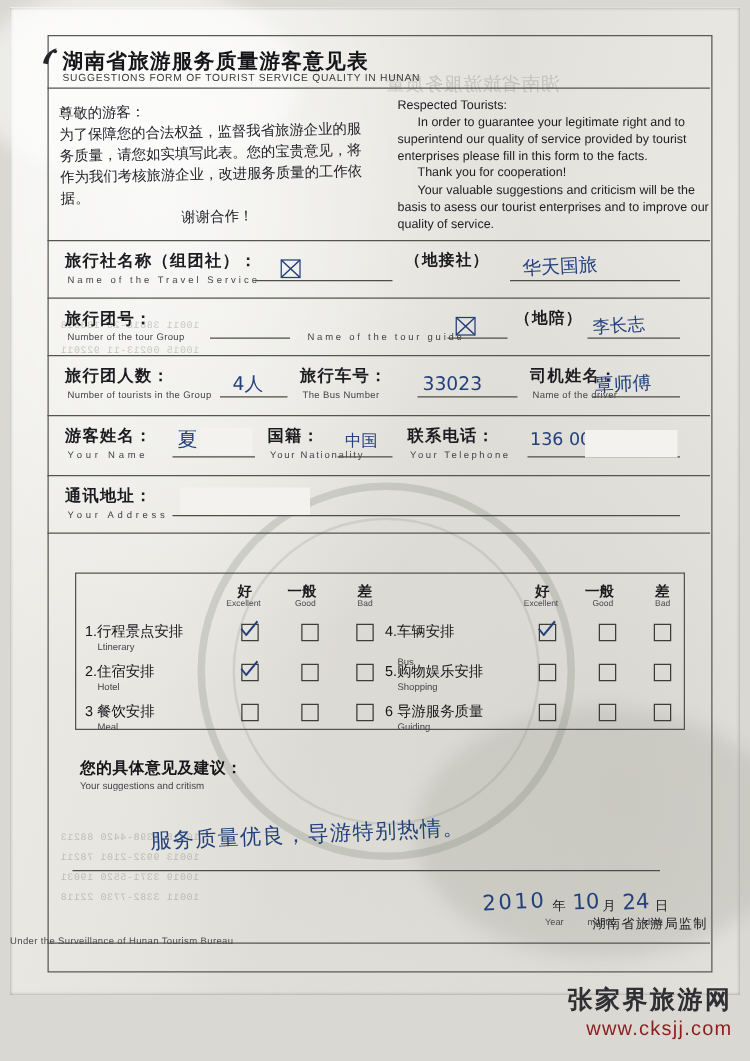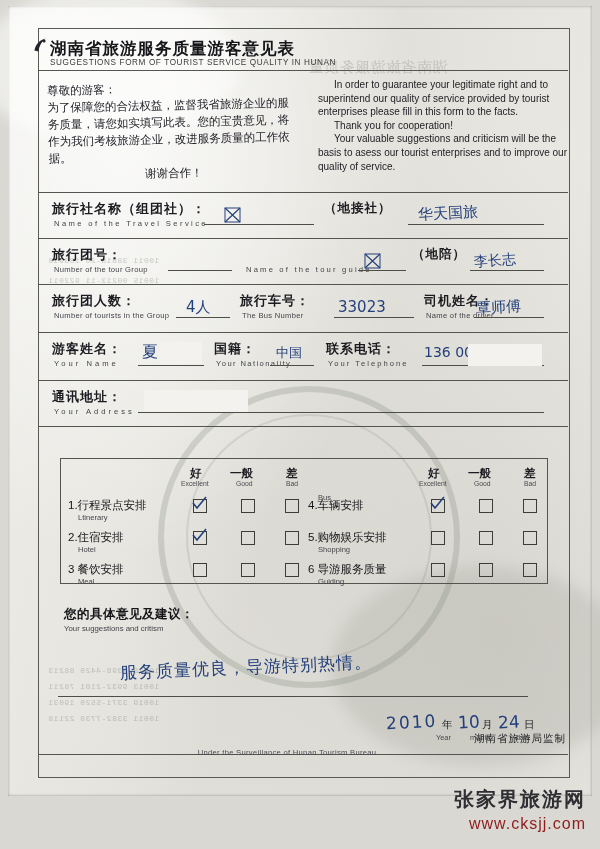--- a/index.html
+++ b/index.html
@@ -83,21 +83,21 @@
   }
   
   #sugg-cn{position:absolute;left:56px;top:600px;font-size:12.5px;font-weight:bold;color:#16161a;letter-spacing:.5px;}
   #sugg-en{position:absolute;left:56px;top:618px;font-size:7.8px;color:#44444a;}
   #sugg-line{position:absolute;left:50px;top:690px;width:470px;border-bottom:1px solid #4e4e48;}
   
   .date-cn{position:absolute;font-size:10.5px;color:#1b1b20;}
   .date-en{position:absolute;font-size:7.4px;color:#4a4a50;}
   
   #foot-cn{position:absolute;left:0;right:0;top:726px;text-align:right;padding-right:26px;font-size:10.5px;color:#1b1b20;letter-spacing:1px;}
-  #foot-en{position:absolute;left:0;right:0;top:742px;text-align:center;padding-right:26px;font-size:7.6px;color:#4a4a50;letter-spacing:.3px;}
+  #foot-en{position:absolute;left:0;right:0;top:742px;text-align:left;padding-right:26px;font-size:7.6px;color:#4a4a50;letter-spacing:.3px;}
   
   #stamp{
     position:absolute;left:150px;top:380px;width:290px;height:290px;
     border:6px solid rgba(120,130,115,.25);
     border-radius:50%;
     pointer-events:none;
   }
   #stamp:after{
     content:"";position:absolute;left:22px;top:22px;right:22px;bottom:22px;
     border:2px solid rgba(120,130,115,.18);border-radius:50%;
@@ -144,20 +144,21 @@
 
   <div class="hline" style="top:64px;left:30px;right:24px;"></div>
 
   <div id="intro-cn">
     <span class="ind">尊敬的游客：</span>
     <span>为了保障您的合法权益，监督我省旅游企业的服务质量，请您如实填写此表。您的宝贵意见，将作为我们考核旅游企业，改进服务质量的工作依据。</span>
     <span class="ind" style="text-align:center;">谢谢合作！</span>
   </div>
 
   <div id="intro-en">
+    <p>Respected Tourists:</p>
     <p class="ind">In order to guarantee your legitimate right and to superintend our quality of service provided by tourist enterprises please fill in this form to the facts.</p>
     <p class="ind">Thank you for cooperation!</p>
     <p class="ind">Your valuable suggestions and criticism will be the basis to asess our tourist enterprises and to improve our quality of service.</p>
   </div>
 
   <div class="hline" style="top:186px;left:30px;right:24px;"></div>
 
   <div class="lbl-cn" style="left:44px;top:194px;">旅行社名称（组团社）：</div>
   <div class="lbl-en" style="left:46px;top:213px;letter-spacing:2.4px;">Name of the Travel Service</div>
   <div class="ul" style="left:196px;top:218px;width:110px;"></div>
@@ -274,21 +275,21 @@
     <span>3</span> <span>餐饮安排</span>
   </div>
   <div class="item-en" style="left:70px;top:571px;">Meal</div>
   <div class="box" style="left:185px;top:557px;"></div>
   <div class="box" style="left:233px;top:557px;"></div>
   <div class="box" style="left:277px;top:557px;"></div>
 
   <div class="item-cn" style="left:300px;top:492px;">
     <span>4.</span><span>车辆安排</span>
   </div>
-  <div class="item-en" style="left:310px;top:487px;">Bus</div>
+  <div class="item-en" style="left:310px;top:519px;">Bus</div>
   <div class="box" style="left:423px;top:493px;"></div>
   <svg class="tick" style="left:422px;top:490px;">
       <path d="M1 7 L5 12 L14 1" stroke="#24407c" stroke-width="1.6" fill="none"></path>
     </svg>
   <div class="box" style="left:471px;top:493px;"></div>
   <div class="box" style="left:515px;top:493px;"></div>
 
   <div class="item-cn" style="left:300px;top:524px;">
     <span>5.</span><span>购物娱乐安排</span>
   </div>

